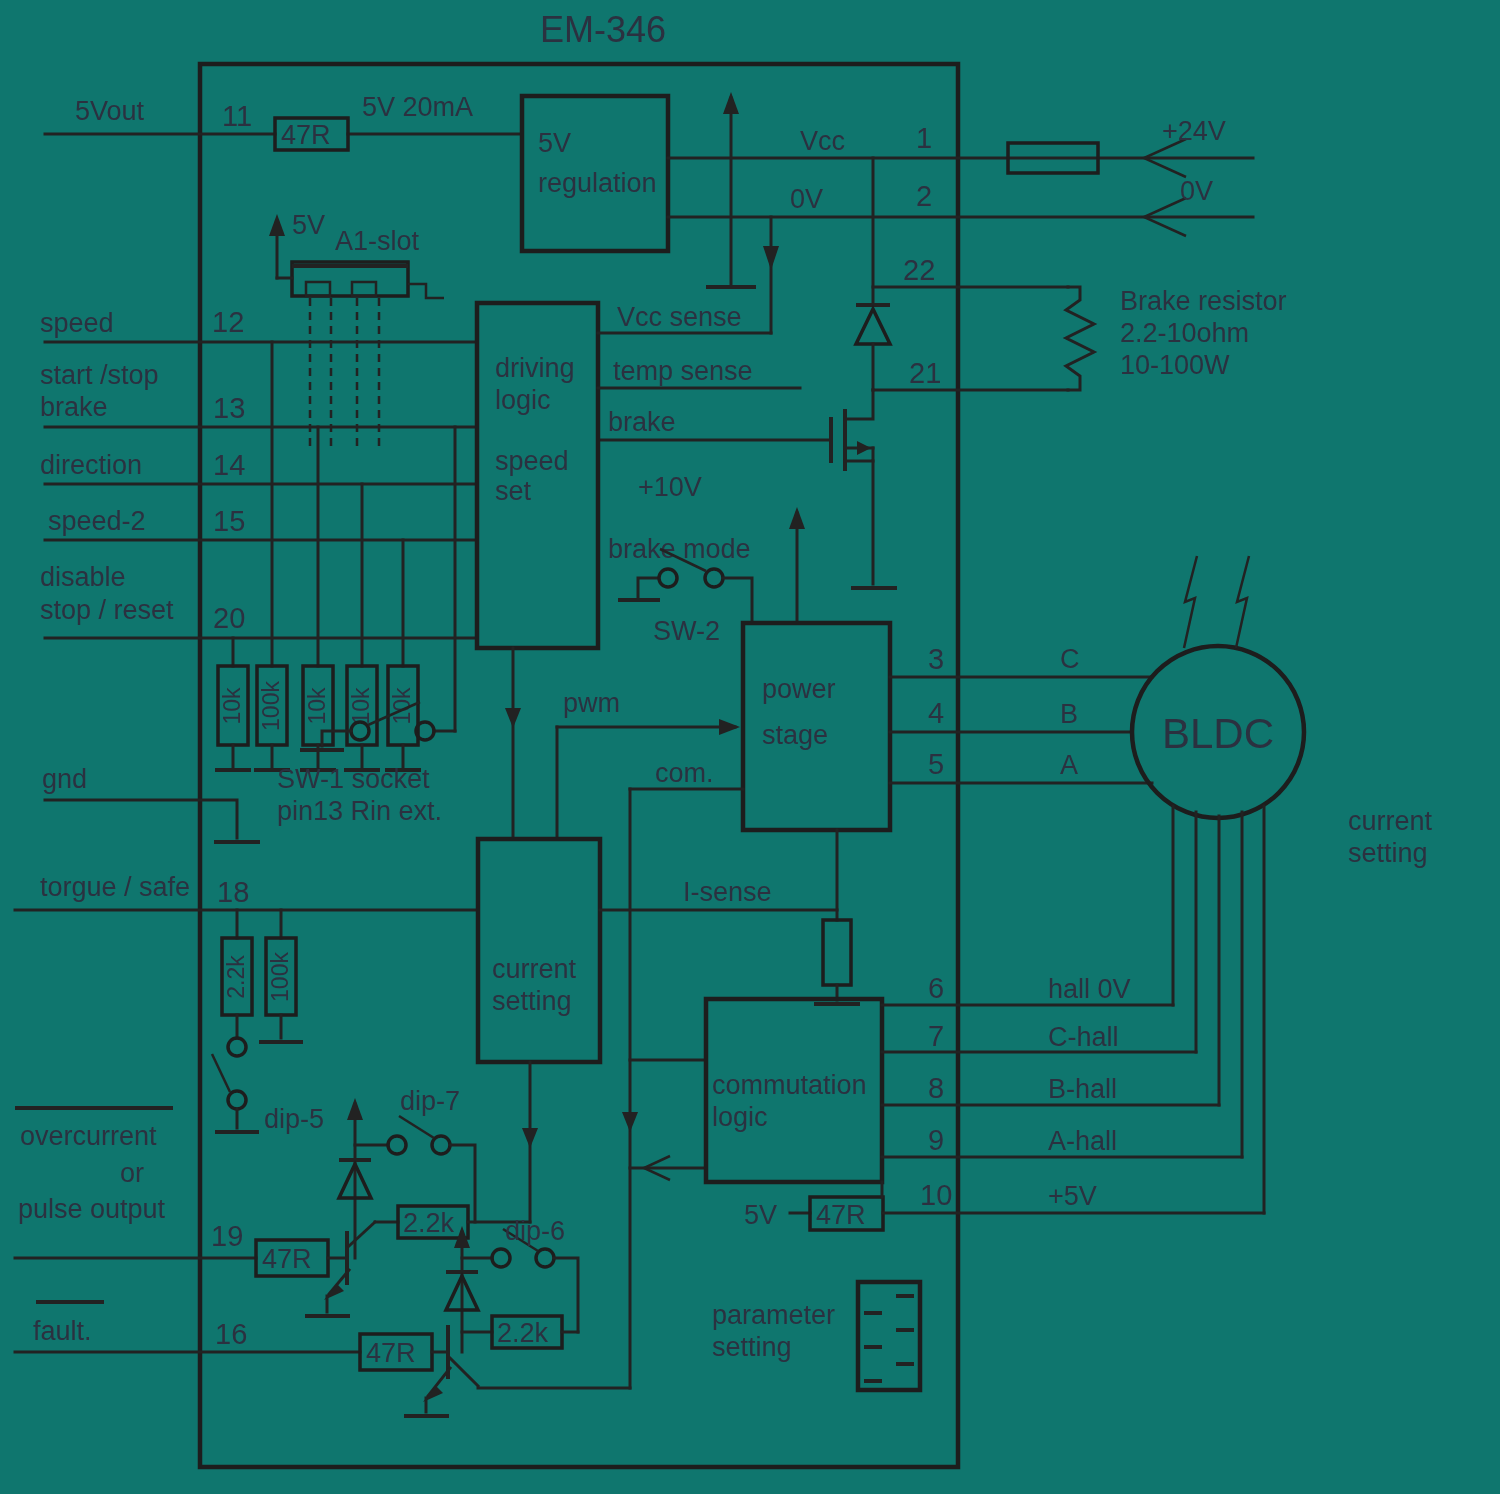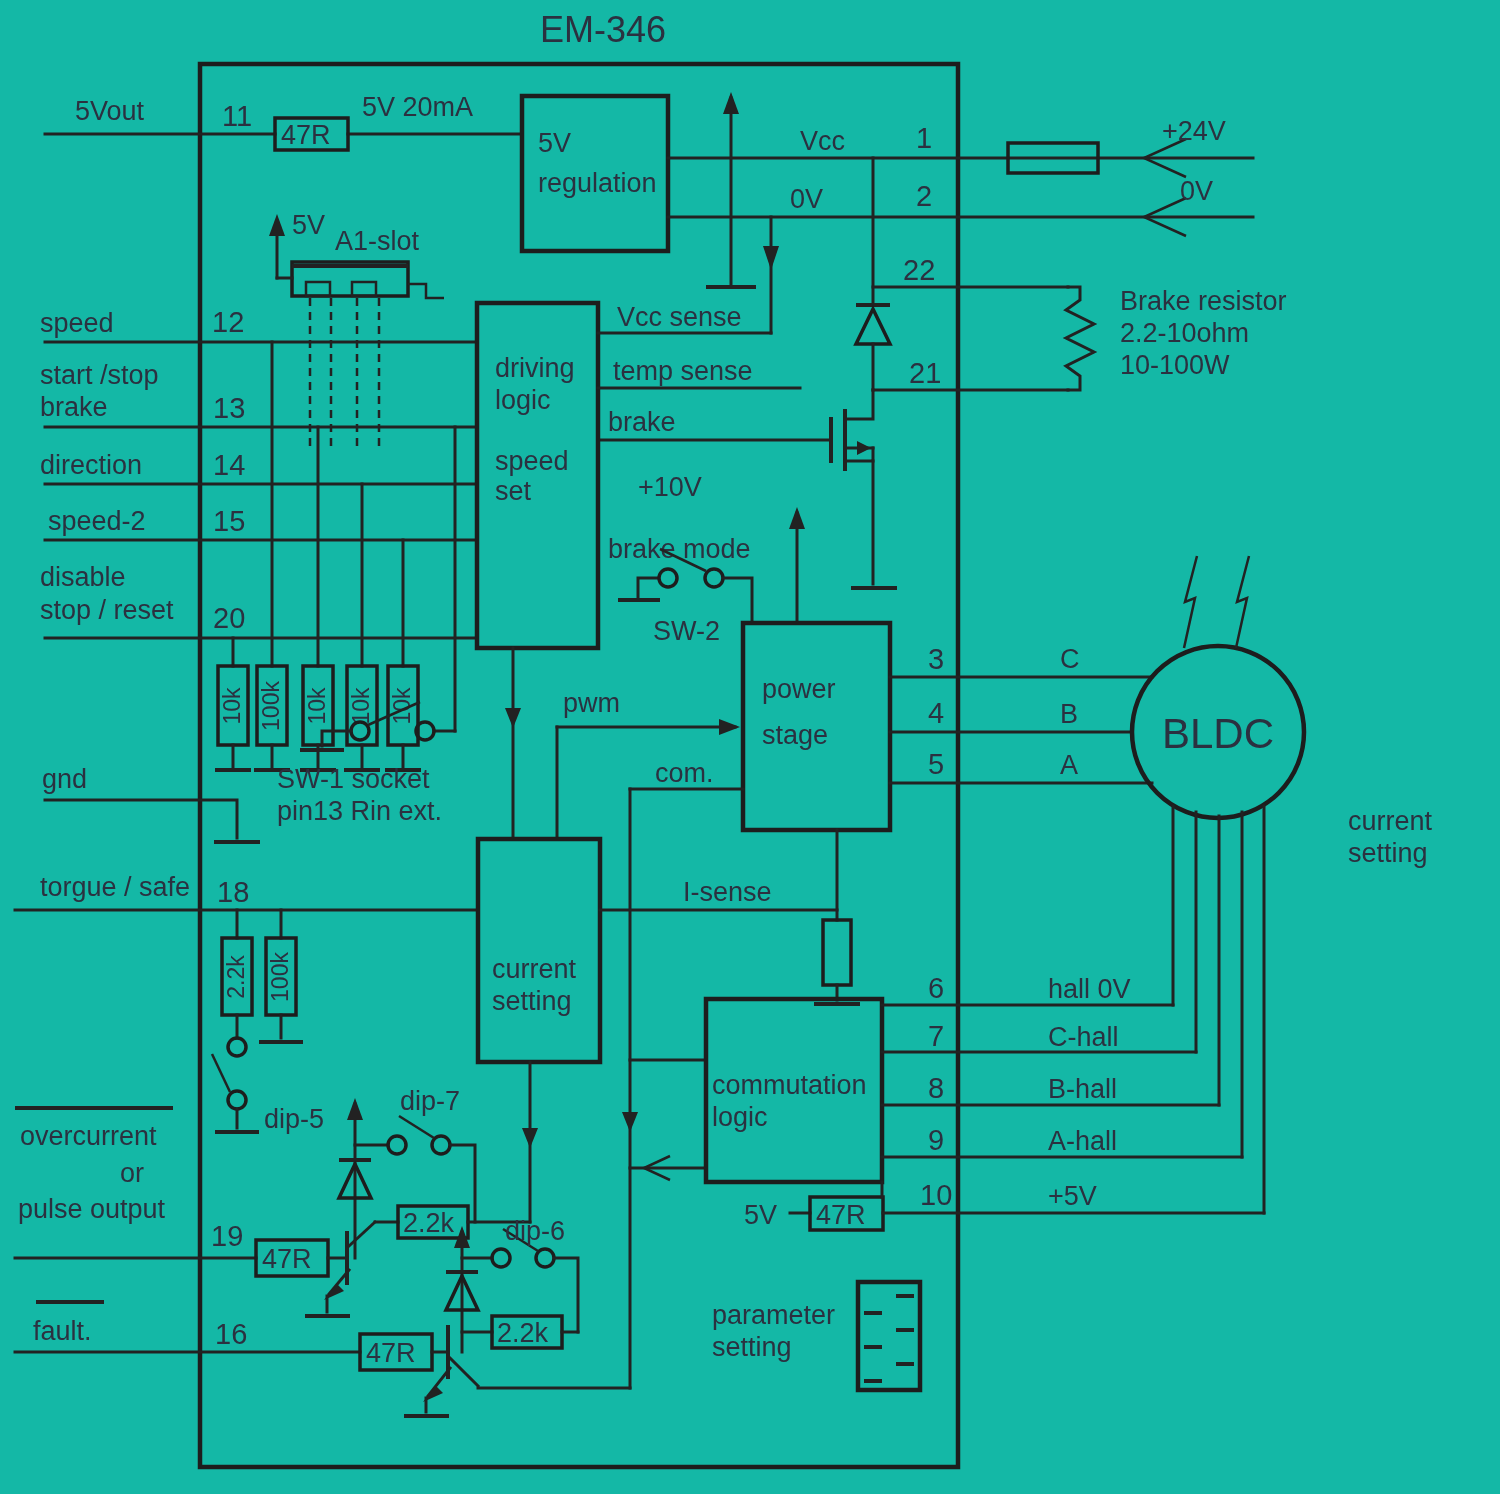--- a/index.html
+++ b/index.html
@@ -1,16 +1,16 @@
 <!DOCTYPE html>
 <html><head>
 <meta charset="utf-8">
 <style>
   html,body{margin:0;padding:0;background:#fbfbf9;}
-  .page{width:1500px;height:1494px;position:relative;background:#14b8a6;
+  .page{width:1500px;height:1494px;position:relative;background:#0f766e;
         font-family:"Liberation Sans",sans-serif;}
   svg{display:block}
   svg text{fill:#2b3140;font-family:"Liberation Sans","DejaVu Sans",sans-serif;font-size:27px;}
   svg text.num{font-size:29px;}
   svg text.title{font-size:36px;}
   svg text.big{font-size:42px;}
   svg text.rot{font-size:23px;}
   .wire{stroke:#222;stroke-width:3;fill:none;stroke-linecap:square;}
   .wire2{stroke:#222;stroke-width:4;fill:none;stroke-linecap:square;}
   .blk{stroke:#1d1d1d;stroke-width:4.5;fill:none;}

